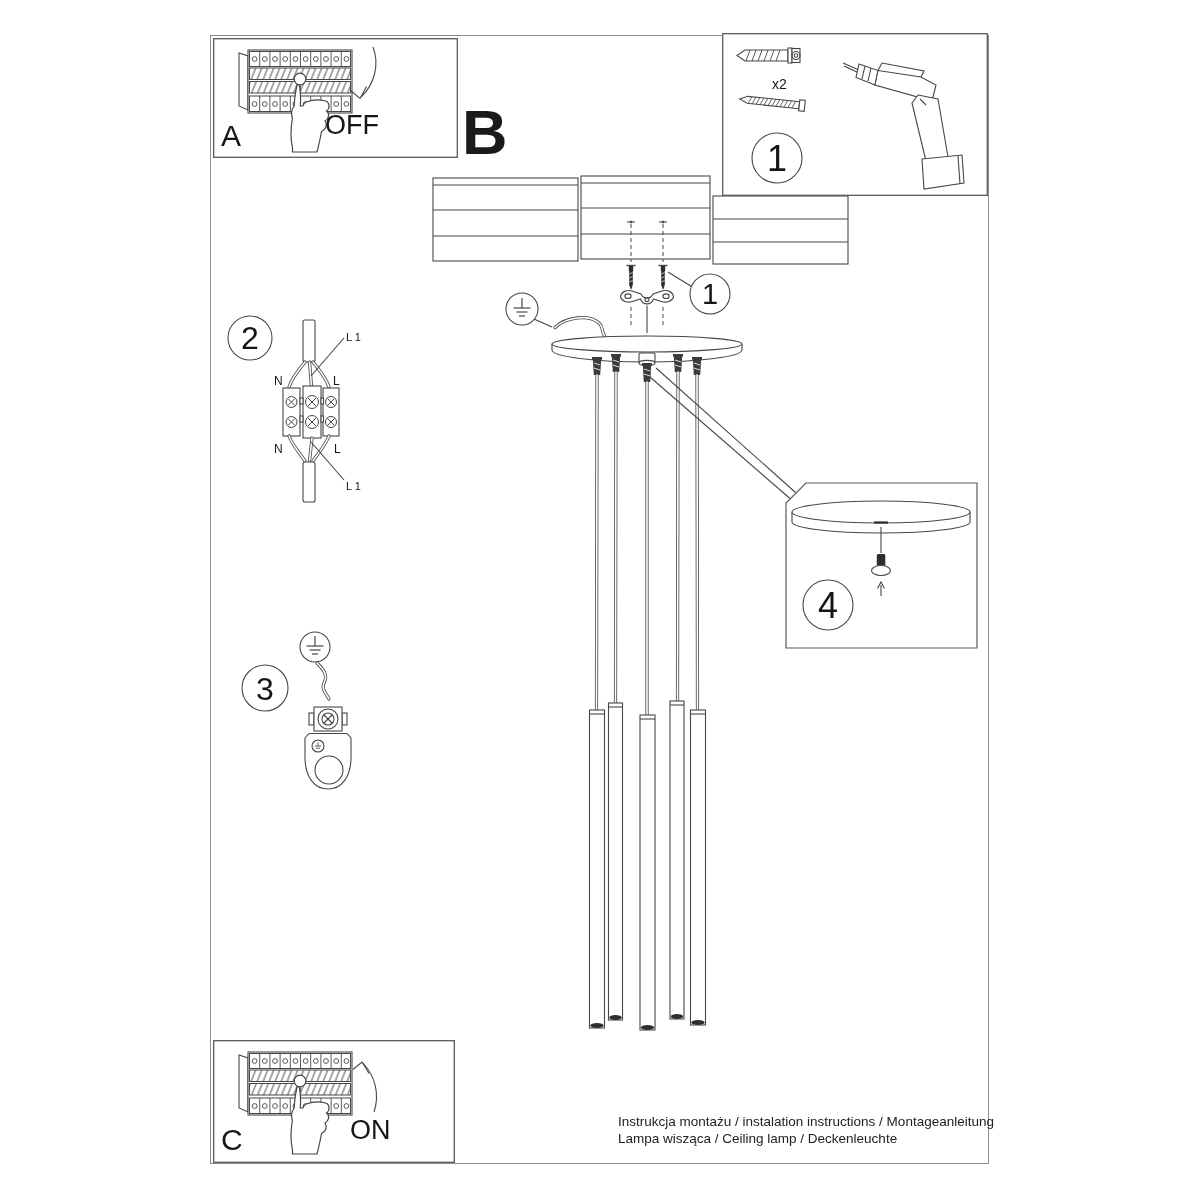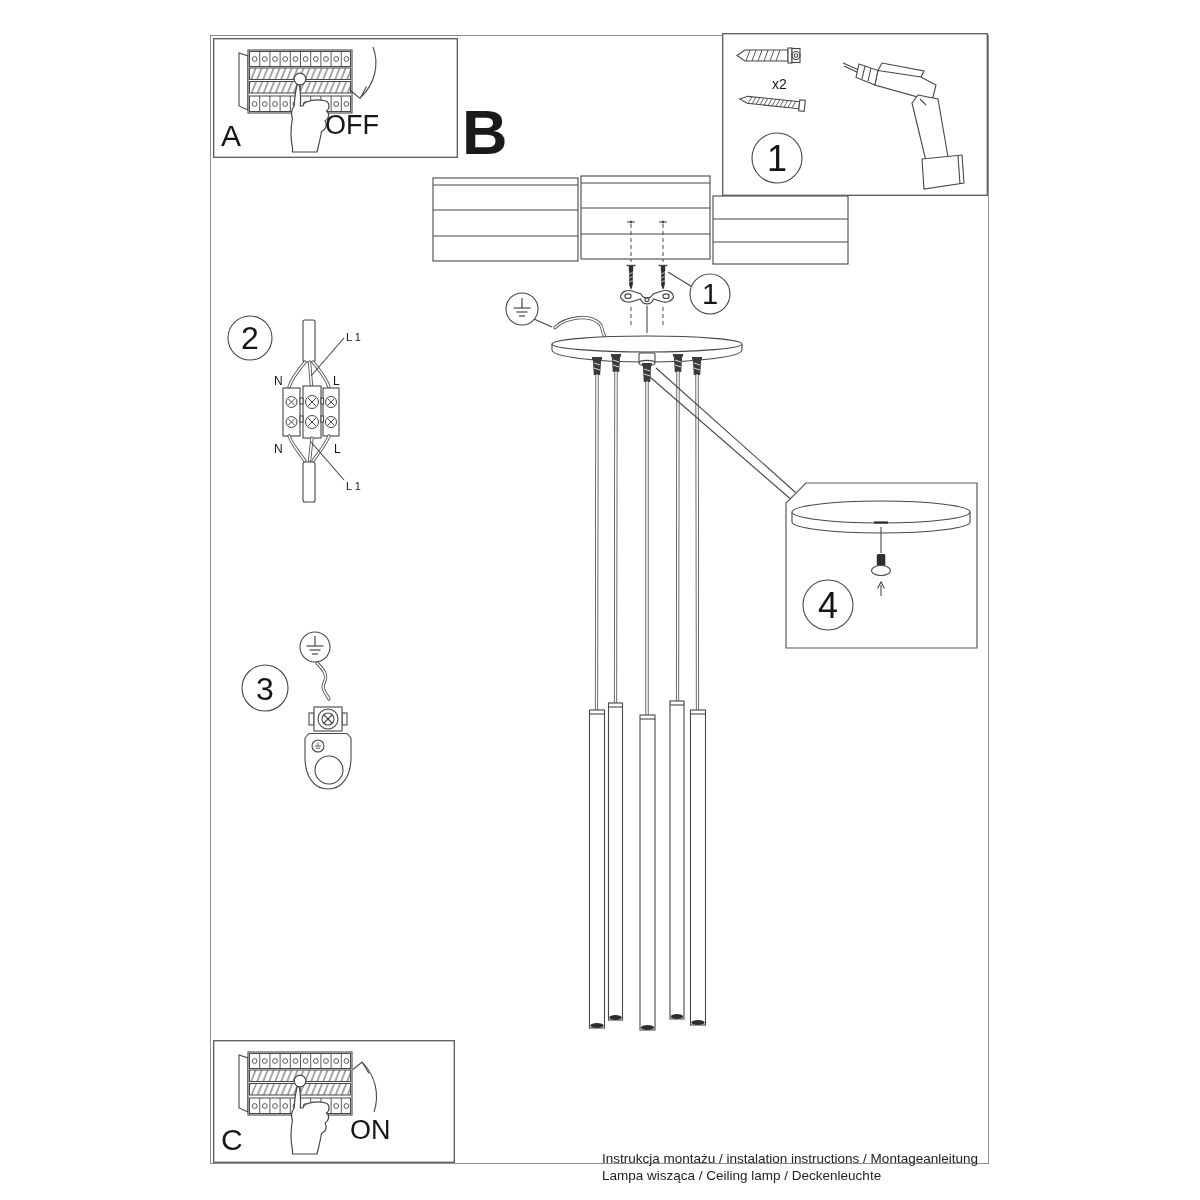--- a/index.html
+++ b/index.html
@@ -9,21 +9,21 @@
   #main-border{left:210px;top:35px;width:777px;height:1127px;border:1.4px solid #8f8f8f;}
   svg{display:block;}
   .ln{stroke:#474747;stroke-width:1.1;fill:none;}
   .lnf{stroke:#474747;stroke-width:1.1;fill:#ffffff;}
   .dk{fill:#2e2e2e;stroke:none;}
   .wire-o{stroke:#474747;stroke-width:3.2;fill:none;stroke-linecap:round;}
   .wire-i{stroke:#ffffff;stroke-width:1.6;fill:none;stroke-linecap:round;}
   .dash{stroke:#474747;stroke-width:1;fill:none;stroke-dasharray:4 3;}
   text{fill:#161616;}
   .big-b{left:462px;top:96px;font-size:63px;font-weight:bold;letter-spacing:1px;}
-  .footer-line{left:602px;width:380px;font-size:13.5px;color:#222;margin-top:37px;}
+  .footer-line{left:618px;width:380px;font-size:13.5px;color:#222;}
 </style>
 </head>
 <body>
 
 <svg width="0" height="0" style="position:absolute">
   <defs>
     <pattern id="hatch" width="6" height="14" patternUnits="userSpaceOnUse" patternTransform="skewX(-22)">
       <line x1="3" y1="0" x2="3" y2="14" stroke="#474747" stroke-width="1"></line>
     </pattern>
     <g id="breaker-panel">

